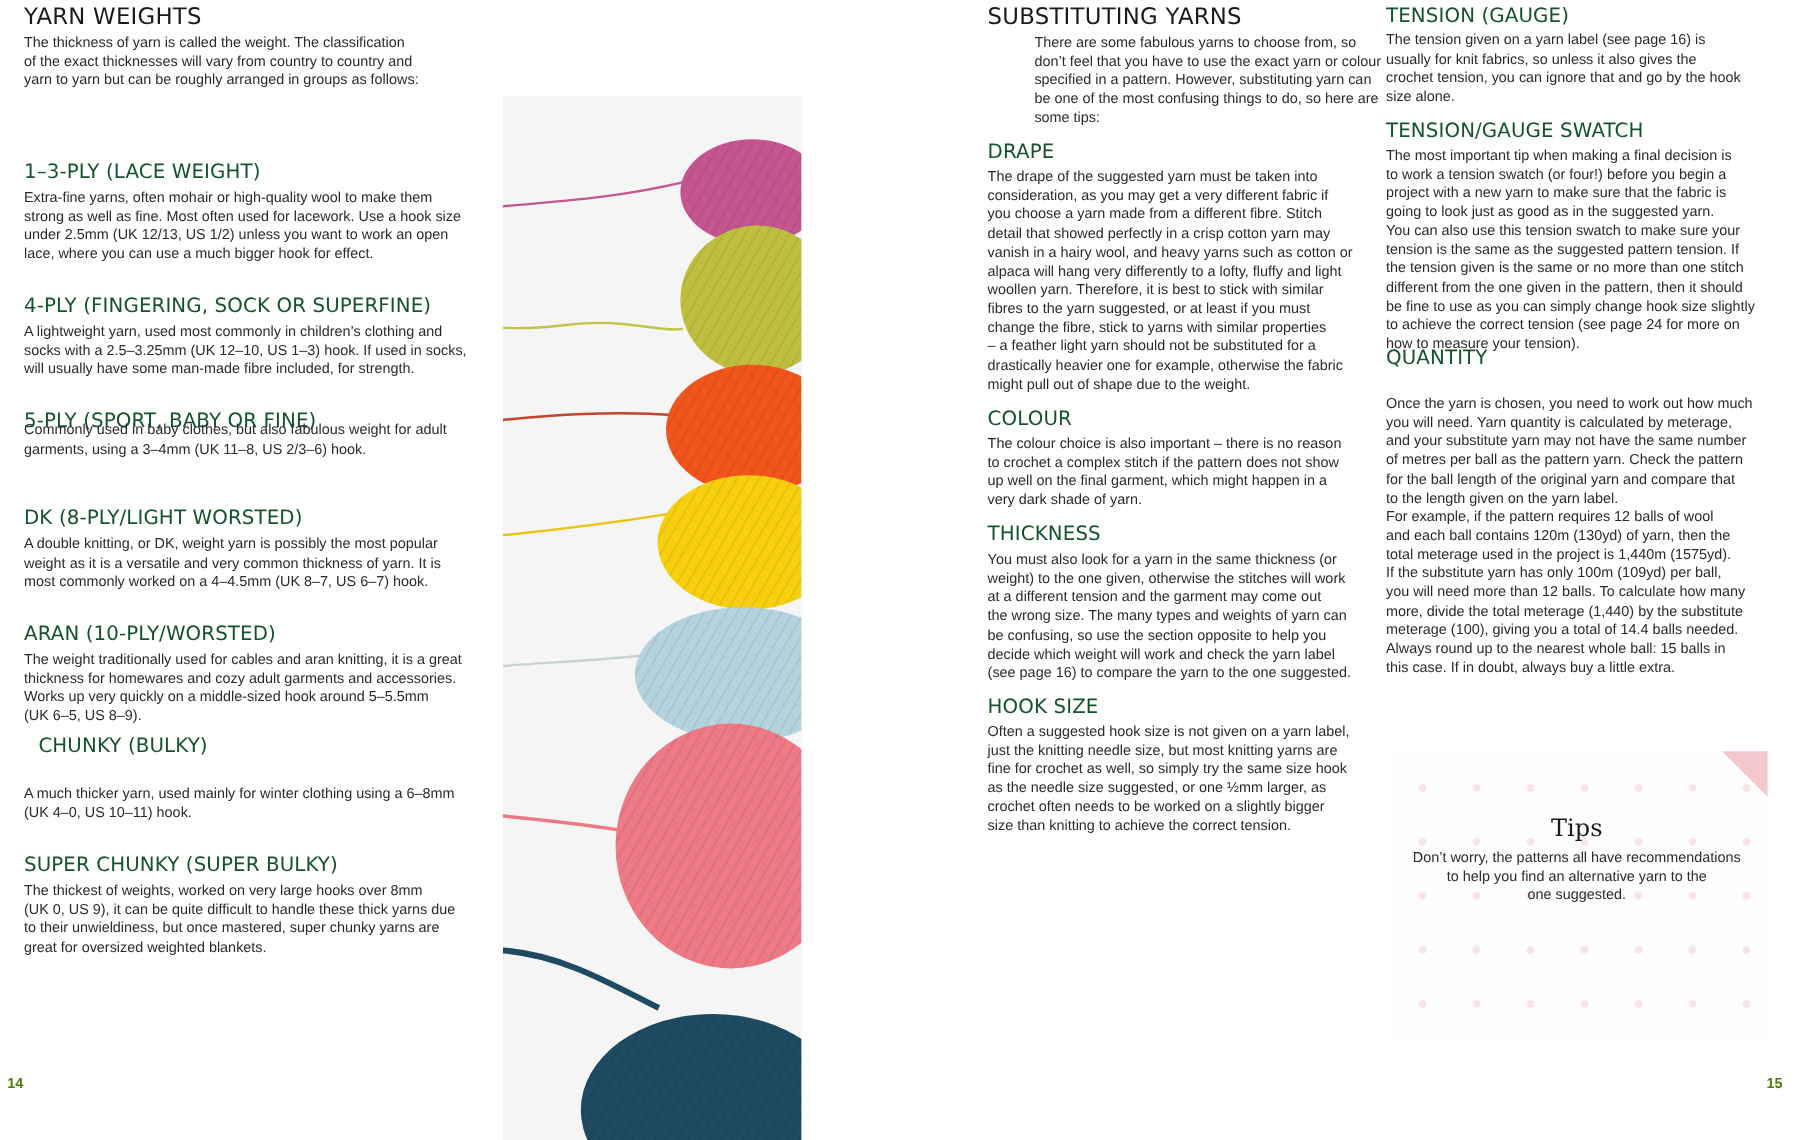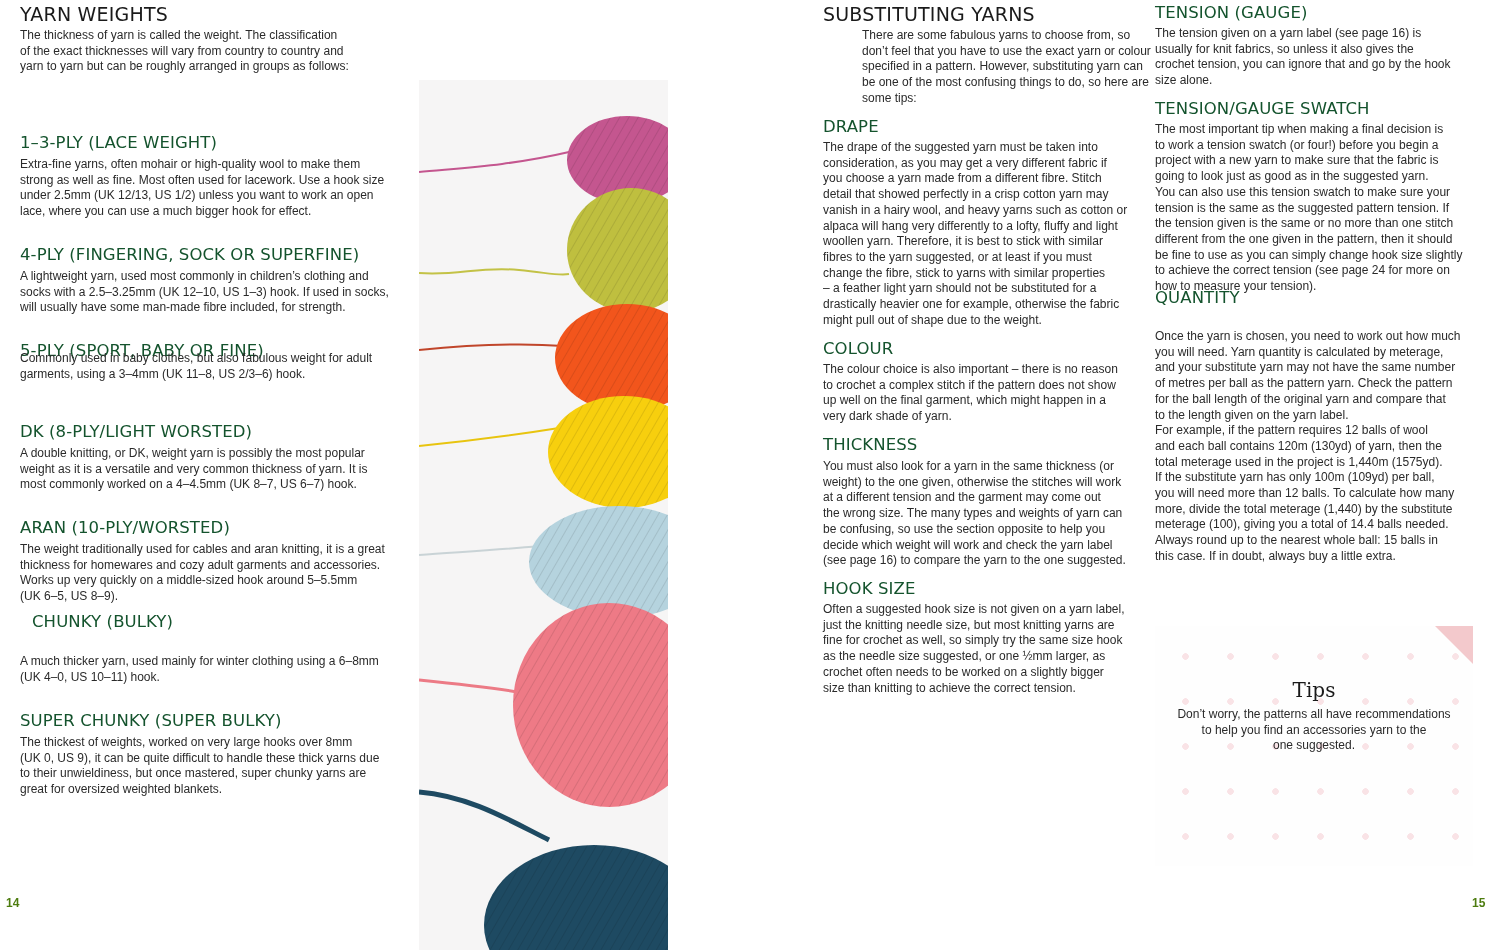--- a/index.html
+++ b/index.html
@@ -249,15 +249,15 @@
 this case. If in doubt, always buy a little extra.</p>
   </div>
 
   <div class="pageno" style="left:722px;top:896px;">15</div>
 </div>
 
 <div id="tips">
   <div class="corner"></div>
   <div class="title">Tips</div>
   <div class="txt" style="top:81px;">Don’t worry, the patterns all have recommendations
-to help you find an accessories yarn to the
+to help you find an alternative yarn to the
 one suggested.</div>
 </div>
 
 </body></html>

